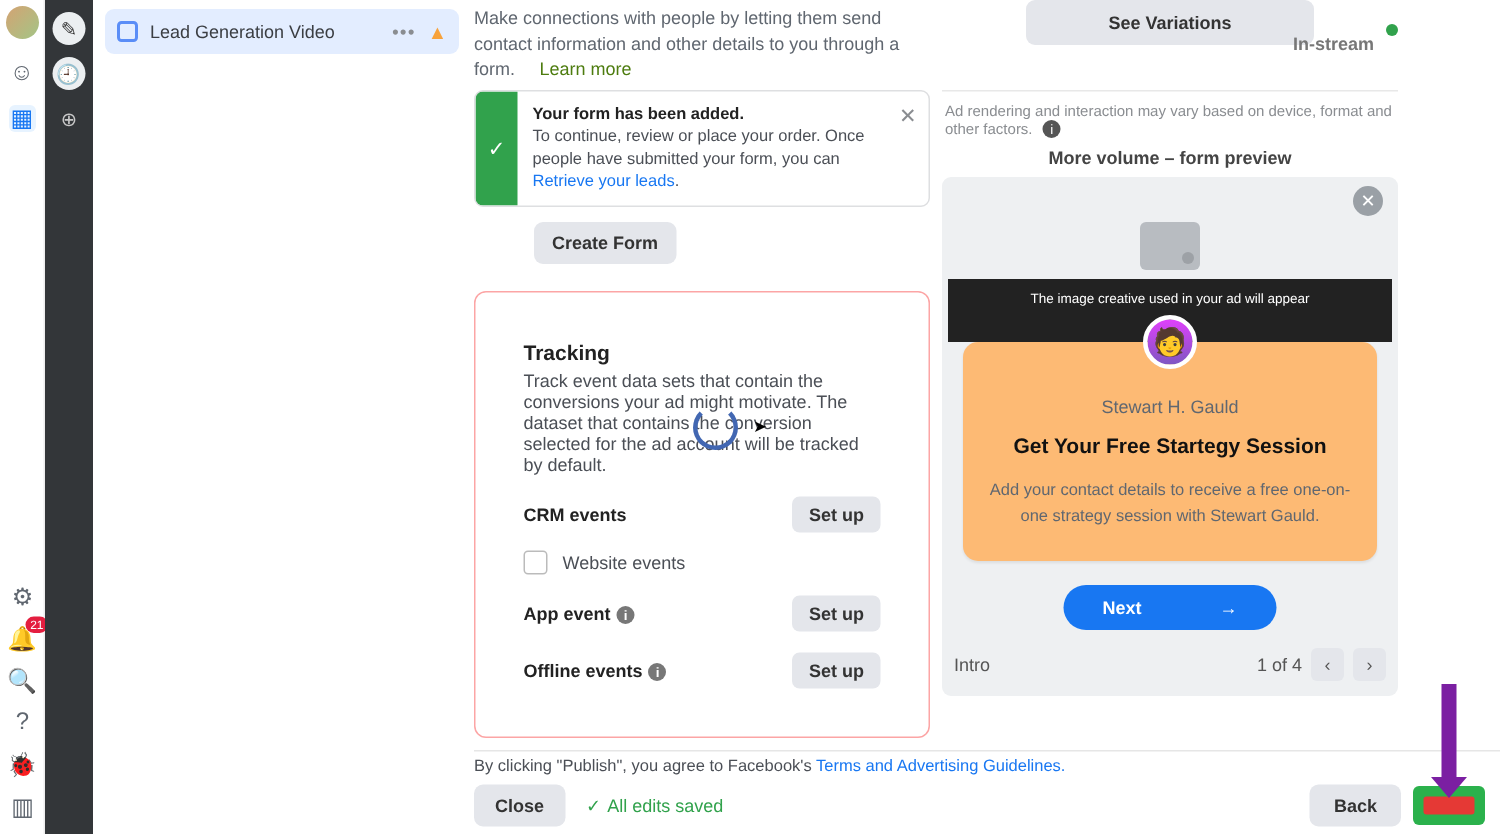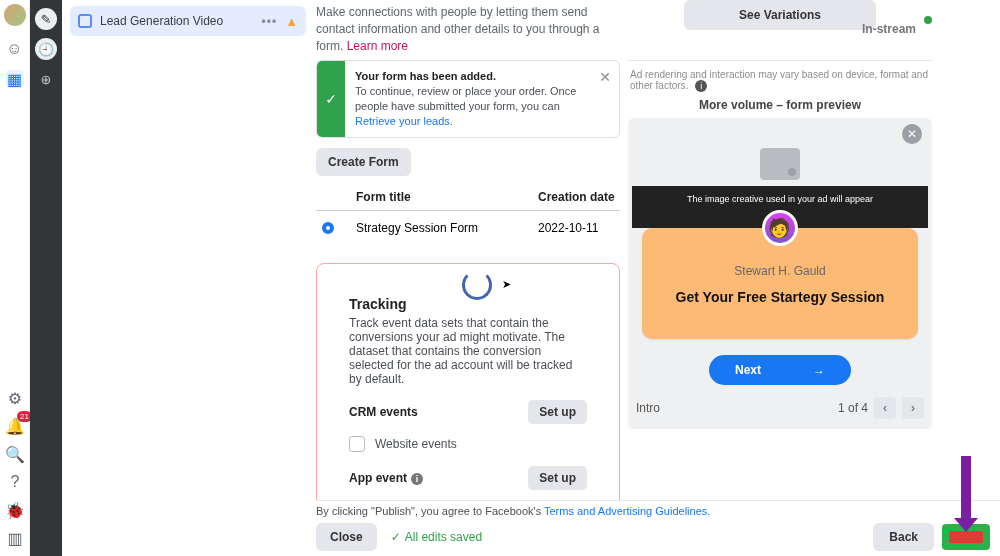--- a/index.html
+++ b/index.html
@@ -15,28 +15,28 @@
   .toolcol{position:absolute;left:30px;top:0;width:32px;height:556px;background:#333639;display:flex;flex-direction:column;align-items:center;padding-top:4px;}
   .tc-btn{width:22px;height:22px;border-radius:50%;background:#eceff1;display:flex;align-items:center;justify-content:center;margin:4px 0;color:#333;font-size:13px;}
   .tc-btn.plain{background:transparent;color:#c8c8c8;}
   .bcrumb{position:absolute;left:70px;top:6px;width:236px;height:30px;background:#e3edff;border-radius:6px;display:flex;align-items:center;padding:0 8px;font-size:12px;color:#3b3e43;}
   .bcrumb .bsq{width:14px;height:14px;border:2px solid #5a8df7;border-radius:3px;margin-right:8px;}
   .bcrumb .bdots{margin-left:auto;color:#8a8d91;font-weight:bold;letter-spacing:1px;margin-right:8px;}
   .bcrumb .bwarn{color:#f7a23b;font-size:13px;}
   .main{position:absolute;left:316px;top:0;width:684px;height:556px;}
   .col1{position:absolute;left:0;top:0;width:304px;height:506px;overflow:hidden;}
   .topline{font-size:12px;color:#606770;line-height:1.4;margin-top:4px;}
-  .topline a{color:#be185d;text-decoration:none;}
+  .topline a{color:#4d7c0f;text-decoration:none;margin-left:13px;}
   .notice{display:flex;border:1px solid #dedfe1;border-radius:6px;margin-top:6px;overflow:hidden;position:relative;}
   .nbar{width:28px;background:#31a24c;display:flex;align-items:center;justify-content:center;color:#fff;font-size:14px;}
   .ntxt{flex:1;padding:8px 28px 8px 10px;font-size:11px;color:#4b4f56;line-height:1.35;}
   .ntxt b{font-weight:600;color:#222;}
   .ntxt a{color:#1877f2;text-decoration:none;}
   .nclose{position:absolute;top:8px;right:8px;color:#8a8d91;font-size:14px;cursor:pointer;}
-  .cform{display:inline-block;margin-top:10px;background:#e4e6eb;border-radius:6px;padding:7px 12px;font-size:12px;font-weight:600;color:#333;}
+  .cform{display:inline-block;margin-top:10px;background:#e4e6eb;border-radius:6px;padding:7px 12px;font-size:12px;font-weight:600;color:#333;margin-left:40px;}
   .tbl{margin-top:14px;width:100%;font-size:12px;}
   .tbl-head{display:flex;border-bottom:1px solid #ccc;padding-bottom:6px;color:#1c1e21;font-weight:600;}
   .th1{width:40px;} .th2{flex:1;} .th3{width:82px;text-align:left;}
   .tbl-row{display:flex;align-items:center;padding:10px 0;}
   .rdot{width:12px;height:12px;border-radius:50%;border:4px solid #1877f2;margin-left:6px;}
   .card{border:1px solid #fca5a5;border-radius:8px;padding:32px;margin-top:18px;font-size:12px;color:#4b4f56;}
   .card h3{font-size:14px;font-weight:700;color:#222;margin-bottom:4px;}
   .row{display:flex;align-items:center;justify-content:space-between;margin-top:14px;}
   .row .lbl{font-weight:600;color:#222;font-size:12px;}
   .setup{background:#e4e6eb;border-radius:5px;padding:5px 11px;font-size:12px;font-weight:600;color:#333;}
@@ -121,34 +121,20 @@
       <div class="nbar">✓</div>
       <div class="ntxt">
         <b>Your form has been added.</b><br>
         <span>To continue, review or place your order. Once people have submitted your form, you can </span><a href="#">Retrieve your leads</a><span>.</span>
       </div>
       <div class="nclose">✕</div>
     </div>
 
     <div class="cform">Create Form</div>
 
-    <div class="tbl">
-      <div class="tbl-head">
-        <div class="th1"></div>
-        <div class="th2">Form title</div>
-        <div class="th3">Creation date</div>
-      </div>
-      <div class="tbl-row">
-        <div class="th1">
-            <div class="rdot"></div>
-          </div>
-        <div class="th2">Strategy Session Form</div>
-        <div class="th3">2022-10-11</div>
-      </div>
-    </div>
 
     <div class="card">
       <h3>Tracking</h3>
       <div>Track event data sets that contain the conversions your ad might motivate. The dataset that contains the conversion selected for the ad account will be tracked by default.</div>
 
       <div class="row">
         <span class="lbl">CRM events</span>
         <span class="setup">Set up</span>
       </div>
       <div class="chk">
@@ -181,20 +167,21 @@
     <div class="prevwrap">
       <div class="pclose">✕</div>
       <div class="imgph"></div>
       <div class="blackbar">
         <span>The image creative used in your ad will appear</span>
         <div class="avatar">🧑</div>
       </div>
       <div class="pvcard">
         <div class="pname">Stewart H. Gauld</div>
         <div class="ptitle">Get Your Free Startegy Session</div>
+        <div class="pdesc">Add your contact details to receive a free one-on-one strategy session with Stewart Gauld.</div>
       </div>
       <div style="text-align:center">
         <div class="nextbtn">
           <span>Next</span>
             <span class="arr">→</span>
         </div>
       </div>
       <div class="pager">
         <span>Intro</span>
         <span style="display:flex;align-items:center;gap:6px">

